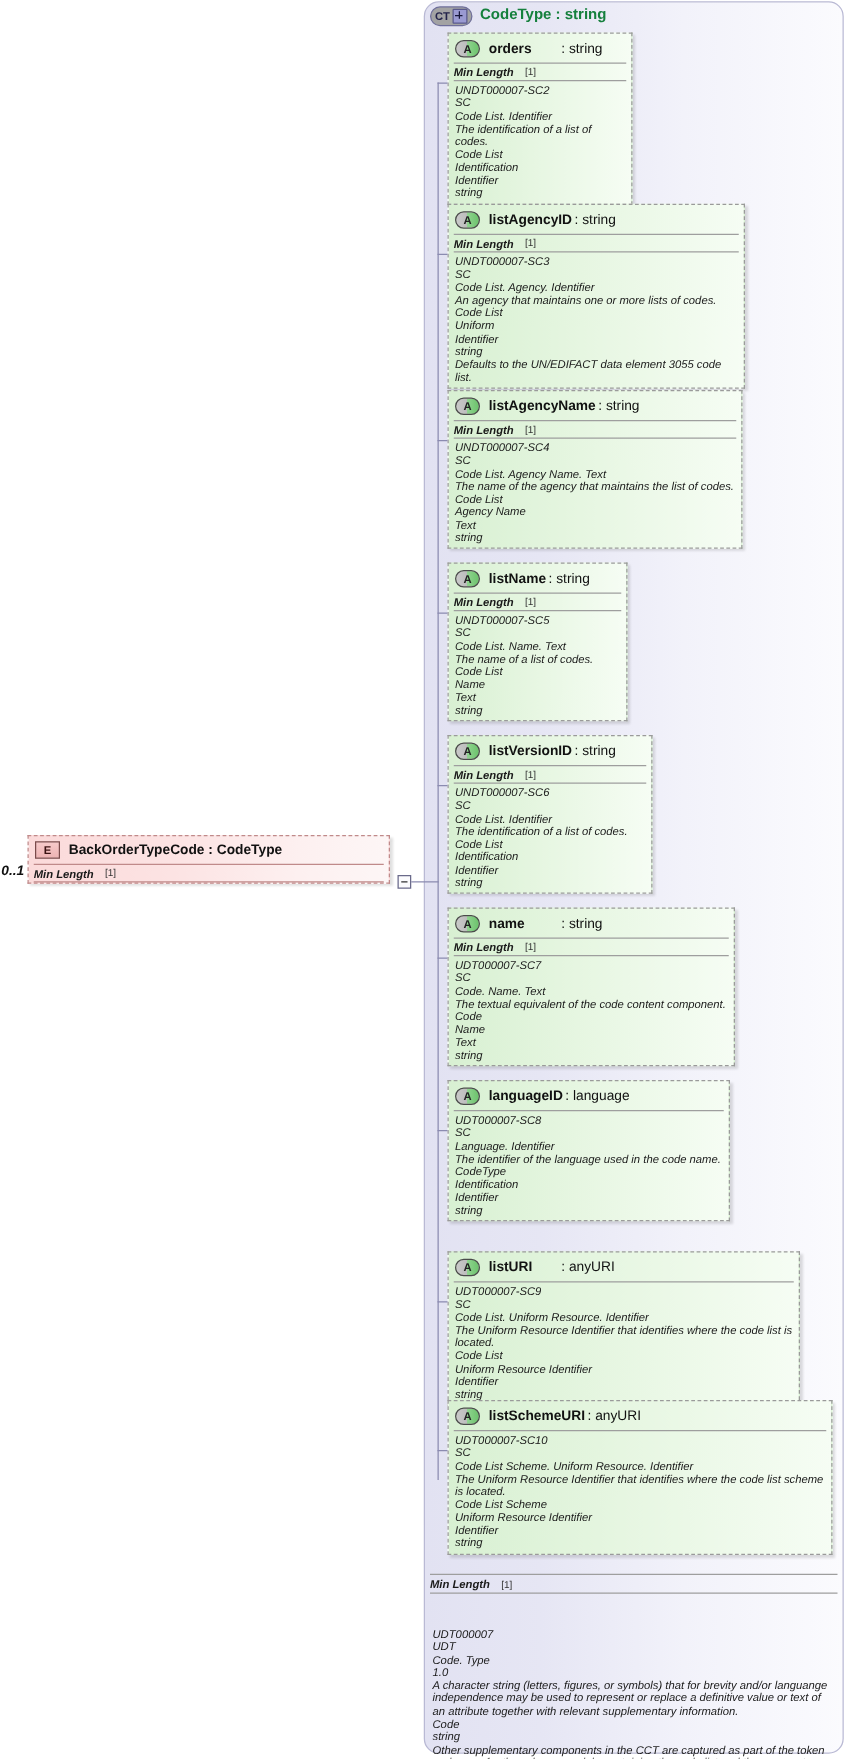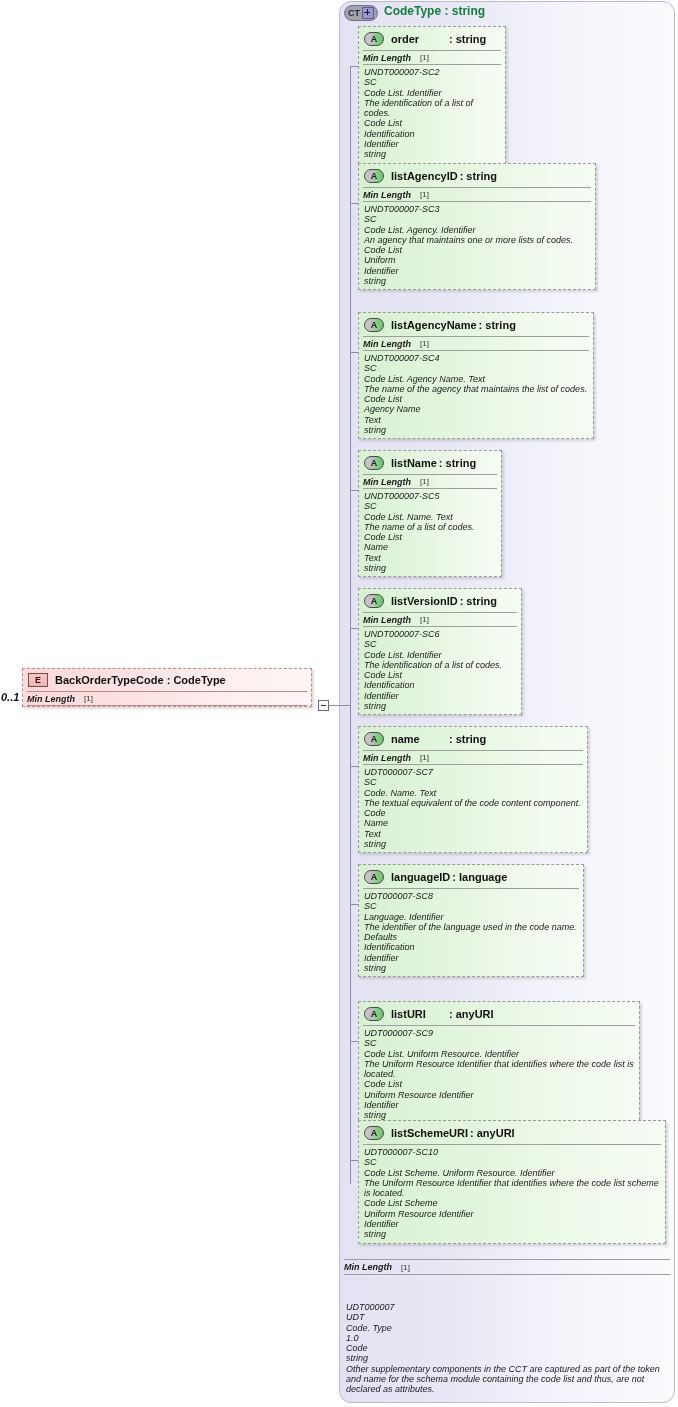--- a/index.html
+++ b/index.html
@@ -81,21 +81,21 @@
     display:flex;align-items:center;justify-content:center;
     font-size:9px;font-weight:bold;color:#222;
     box-sizing:border-box;
     flex:0 0 auto;
   }
   .a-name{
     font-size:11px;font-weight:bold;color:#111;
     margin-left:7px;white-space:nowrap;
   }
   .a-type{
-    font-size:11px;font-weight:bold;color:#111;
+    font-size:11px;font-weight:normal;color:#111;
     margin-left:2px;white-space:nowrap;
   }
   .facet-row{
     border-top:1px solid #9e9e9e;
     border-bottom:1px solid #9e9e9e;
     margin:0 4px;
     height:13px;
     display:flex;align-items:center;
     font-size:9px;font-style:italic;color:#1a1a1a;
   }
@@ -174,21 +174,21 @@
     <span class="ct-plus"></span>
   </div>
   <div id="ct-title">CodeType : string</div>
 
   <div class="vline" style="left:350px;top:66px;height:1118px;"></div>
 
   <div id="attrs">
       <div class="attr-box" style="left: 358px; top: 26px; width: 148px;">
         <div class="attr-head">
           <span class="a-icon">A</span>
-          <span class="a-name" style="display: inline-block; width: 56px;">order</span>
+          <span class="a-name" style="display: inline-block; width: 56px;">orders</span>
           <span class="a-type">: string</span>
         </div>
         <div class="facet-row">
           <span class="facet-name">Min Length</span>
           <span class="facet-card">[1]</span>
         </div>
         <div class="doc-lines">
           <div>UNDT000007-SC2</div>
           <div>SC</div>
           <div>Code List. Identifier</div>
@@ -211,20 +211,21 @@
         </div>
         <div class="doc-lines">
           <div>UNDT000007-SC3</div>
           <div>SC</div>
           <div>Code List. Agency. Identifier</div>
           <div>An agency that maintains one or more lists of codes.</div>
           <div>Code List</div>
           <div>Uniform</div>
           <div>Identifier</div>
           <div>string</div>
+          <div>Defaults to the UN/EDIFACT data element 3055 code list.</div>
         </div>
       </div>
       <div class="attr-box" style="left: 358px; top: 312px; width: 236px;">
         <div class="attr-head">
           <span class="a-icon">A</span>
           <span class="a-name">listAgencyName</span>
           <span class="a-type">: string</span>
         </div>
         <div class="facet-row">
           <span class="facet-name">Min Length</span>
@@ -309,21 +310,21 @@
           <span class="a-icon">A</span>
           <span class="a-name">languageID</span>
           <span class="a-type">: language</span>
         </div>
         <div style="border-top: 1px solid rgb(158, 158, 158); margin: 0px 4px; height: 0px;"></div>
         <div class="doc-lines">
           <div>UDT000007-SC8</div>
           <div>SC</div>
           <div>Language. Identifier</div>
           <div>The identifier of the language used in the code name.</div>
-          <div>Defaults</div>
+          <div>CodeType</div>
           <div>Identification</div>
           <div>Identifier</div>
           <div>string</div>
         </div>
       </div>
       <div class="attr-box" style="left: 358px; top: 1001px; width: 282px;">
         <div class="attr-head">
           <span class="a-icon">A</span>
           <span class="a-name" style="display: inline-block; width: 56px;">listURI</span>
           <span class="a-type">: anyURI</span>
@@ -363,20 +364,21 @@
   <div id="ct-doc">
     <div class="facet-row">
       <span class="facet-name">Min Length</span>
       <span class="facet-card">[1]</span>
     </div>
     <div class="doc-lines" id="ct-doc-lines">
         <div>UDT000007</div>
         <div>UDT</div>
         <div>Code. Type</div>
         <div>1.0</div>
+        <div>A character string (letters, figures, or symbols) that for brevity and/or languange independence may be used to represent or replace a definitive value or text of an attribute together with relevant supplementary information.</div>
         <div>Code</div>
         <div>string</div>
         <div>Other supplementary components in the CCT are captured as part of the token and name for the schema module containing the code list and thus, are not declared as attributes.</div>
       </div>
   </div>
 
   <div id="cardinality">0..1</div>
 
   <div id="elem-box">
     <div class="attr-head">

